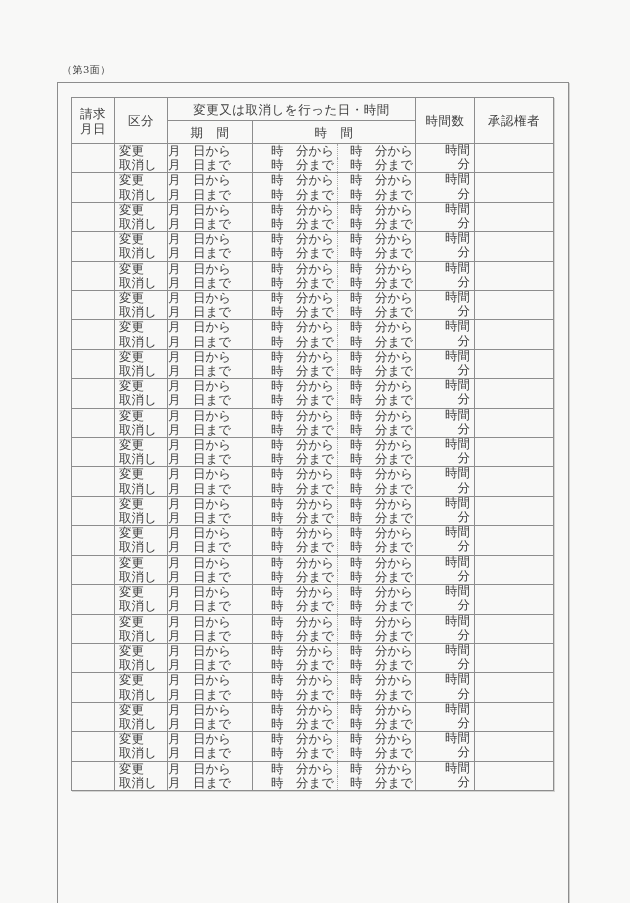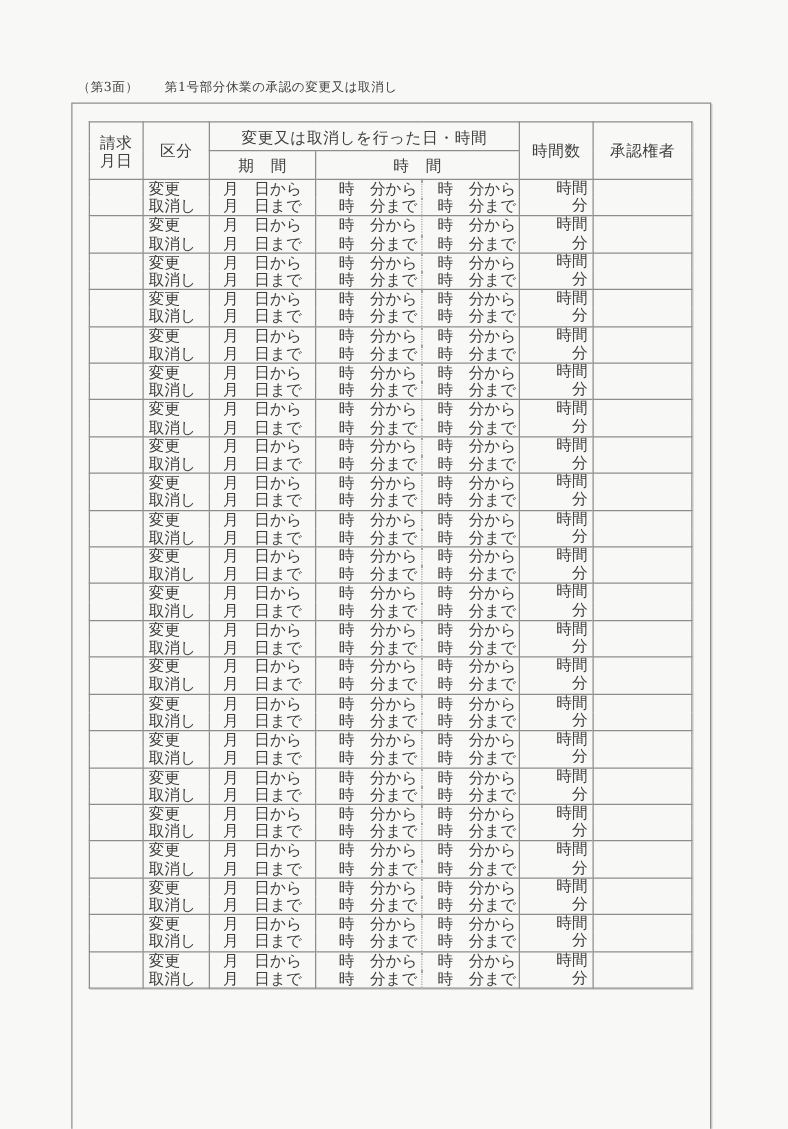--- a/index.html
+++ b/index.html
@@ -57,33 +57,32 @@
   tbody tr { height: 14.2px; }
   tbody td {
     line-height: 14.2px;
     vertical-align: middle;
     white-space: nowrap;
   }
   
   tbody tr.line1 td:not([rowspan]) { border-bottom: none; }
   tbody tr.line2 td { border-top: none; }
   .col-cat    { text-align: left;  padding-left: 4px; margin-top: 27px; }
-  .col-period { text-align: center; }
+  .col-period { text-align: left; }
   .col-time1  { text-align: right; padding-right: 3px; border-right: none; }
   .col-time2  { text-align: right; padding-right: 2px; border-left: 1px dotted #a5a5a5; }
   .col-hours  { text-align: right; padding-right: 4px; font-family: Liberation Mono, monospace; }
 </style>
 </head>
 <body>
 
 <div class="page">
 
   <div class="title-row">
     <span>（第3面）</span>
-    <span>第1号部分休業の承認の変更又は取消し</span>
   </div>
 
   <div class="outer-box">
     <table class="form-table">
       <colgroup>
         <col style="width:43px">
         <col style="width:53px">
         <col style="width:85px">
         <col style="width:85px">
         <col style="width:78px">

